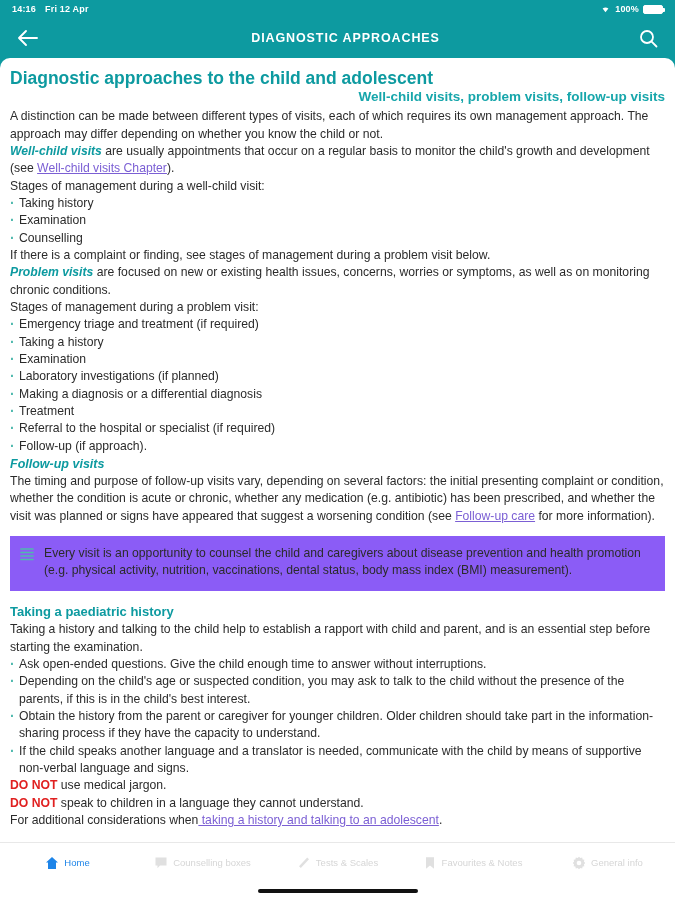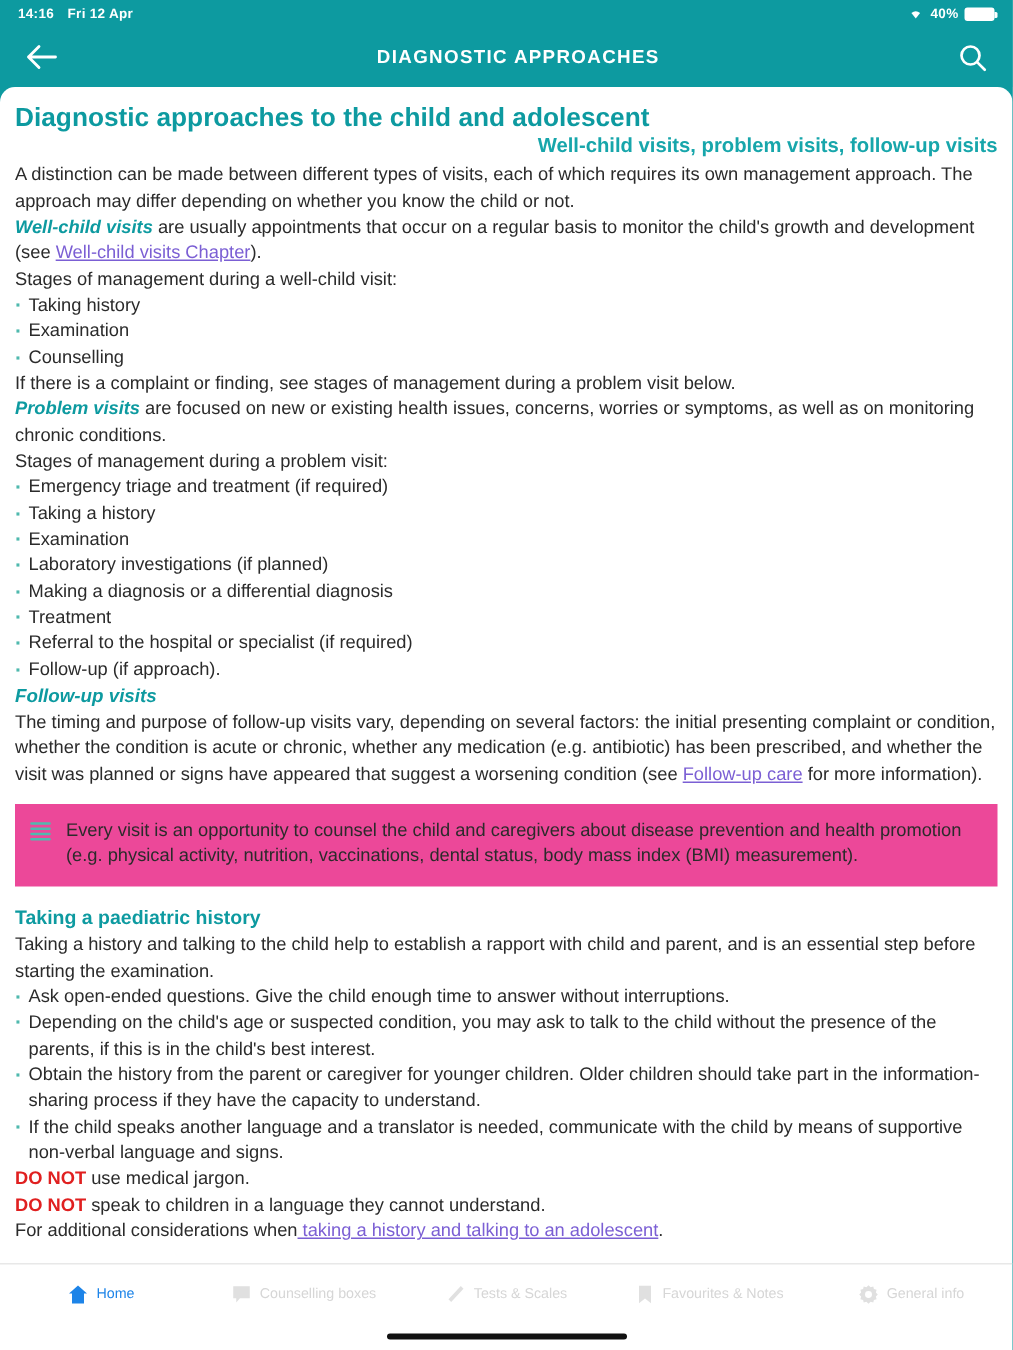--- a/index.html
+++ b/index.html
@@ -120,21 +120,21 @@
     content: "\00B7";
     position: absolute; left: 0; top: -1px;
     color: #4fb9ae; font-weight: bold; font-size: 14px;
   }
   .em-teal { color: #0d9aa0; font-style: italic; font-weight: bold; }
   .lnk { color: #7b5fd4; text-decoration: underline; cursor: pointer; }
   .donot { color: #e02020; font-weight: bold; }
 
   
   .callout {
-    background: #ec4899;
+    background: #8b5cf6;
     margin: 11px 0 0 0;
     padding: 9px 14px 11px 10px;
     display: flex; gap: 9px;
     align-items: flex-start;
   }
   .callout p {
     color: #2b2b2b; font-size: 12.2px; line-height: 1.42;
   }
   .lines-icon { flex: 0 0 auto; margin-top: 2px; }
 
@@ -172,21 +172,21 @@
     <div class="status-left">
       <span>14:16</span>
       <span>Fri 12 Apr</span>
     </div>
     <div class="status-right">
       <span class="wifi-icon">
         <svg width="11" height="9" viewBox="0 0 11 9">
           <path d="M5.5 8.3 L8.4 4.6 A4.6 4.6 0 0 0 2.6 4.6 Z" fill="#ffffff"></path>
         </svg>
       </span>
-      <span>40%</span>
+      <span>100%</span>
       <span class="battery-icon"></span>
     </div>
   </div>
 
   <div class="appbar">
     <div class="iconbtn">
       <svg width="21" height="18" viewBox="0 0 21 18">
         <path d="M9 2 L2 9 L9 16 M2 9 L20 9" stroke="#ffffff" stroke-width="1.9" fill="none" stroke-linecap="round" stroke-linejoin="round"></path>
       </svg>
     </div>

